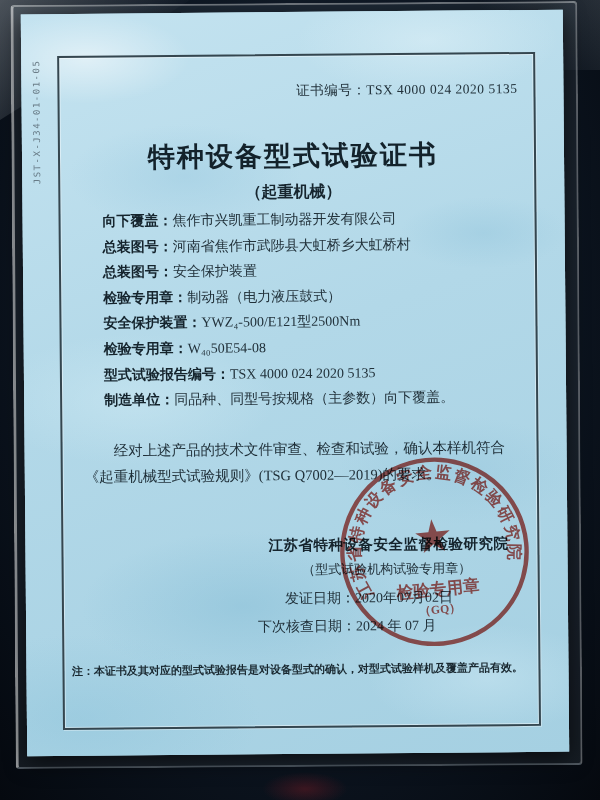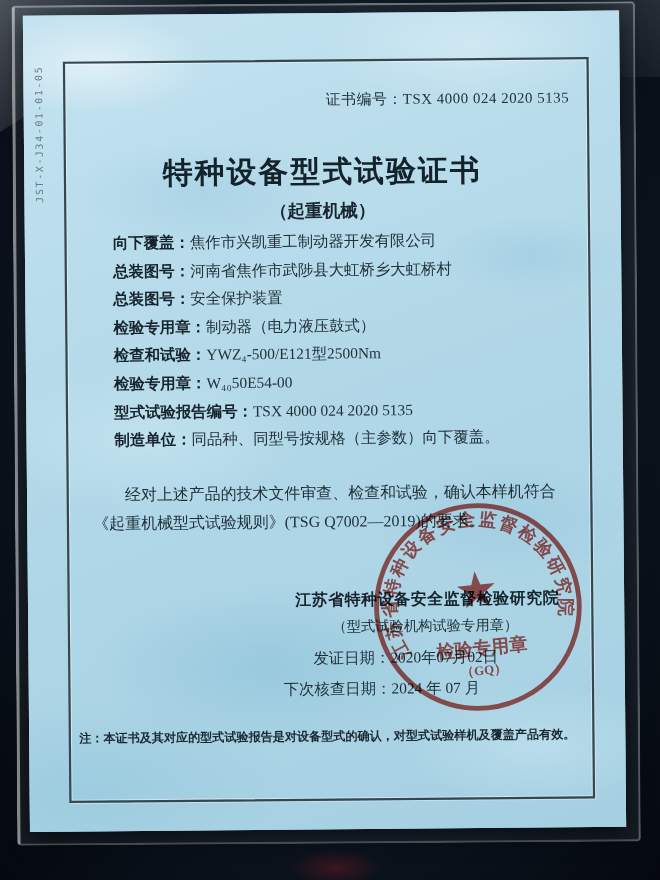--- a/index.html
+++ b/index.html
@@ -86,22 +86,22 @@
   <div class="cert-no">证书编号：TSX 4000 024 2020 5135</div>
 
   <div class="title">特种设备型式试验证书</div>
   <div class="subtitle">（起重机械）</div>
 
   <div class="fields">
     <div class="frow"><span class="lab">向下覆盖：</span><span class="val">焦作市兴凯重工制动器开发有限公司</span></div>
     <div class="frow"><span class="lab">总装图号：</span><span class="val">河南省焦作市武陟县大虹桥乡大虹桥村</span></div>
     <div class="frow"><span class="lab">总装图号：</span><span class="val">安全保护装置</span></div>
     <div class="frow"><span class="lab">检验专用章：</span><span class="val">制动器（电力液压鼓式）</span></div>
-    <div class="frow"><span class="lab">检查和试验：</span><span class="val">YWZ₄-500/E121型2500Nm</span></div>
-    <div class="frow"><span class="lab">检验专用章：</span><span class="val">W₄₀50E54-00</span></div>
+    <div class="frow"><span class="lab">安全保护装置：</span><span class="val">YWZ₄-500/E121型2500Nm</span></div>
+    <div class="frow"><span class="lab">检验专用章：</span><span class="val">W₄₀50E54-08</span></div>
     <div class="frow"><span class="lab">型式试验报告编号：</span><span class="val">TSX 4000 024 2020 5135</span></div>
     <div class="frow"><span class="lab">制造单位：</span><span class="val">同品种、同型号按规格（主参数）向下覆盖。</span></div>
   </div>
 
   <p class="statement">经对上述产品的技术文件审查、检查和试验，确认本样机符合《起重机械型式试验规则》(TSG Q7002—2019)的要求。</p>
 
   <div class="centerline issuer">江苏省特种设备安全监督检验研究院</div>
   <div class="centerline issuer-sub">（型式试验机构试验专用章）</div>
   <div class="centerline issue-date">发证日期：2020年07月02日</div>
   <div class="centerline review-date">下次核查日期：2024 年 07 月</div>

